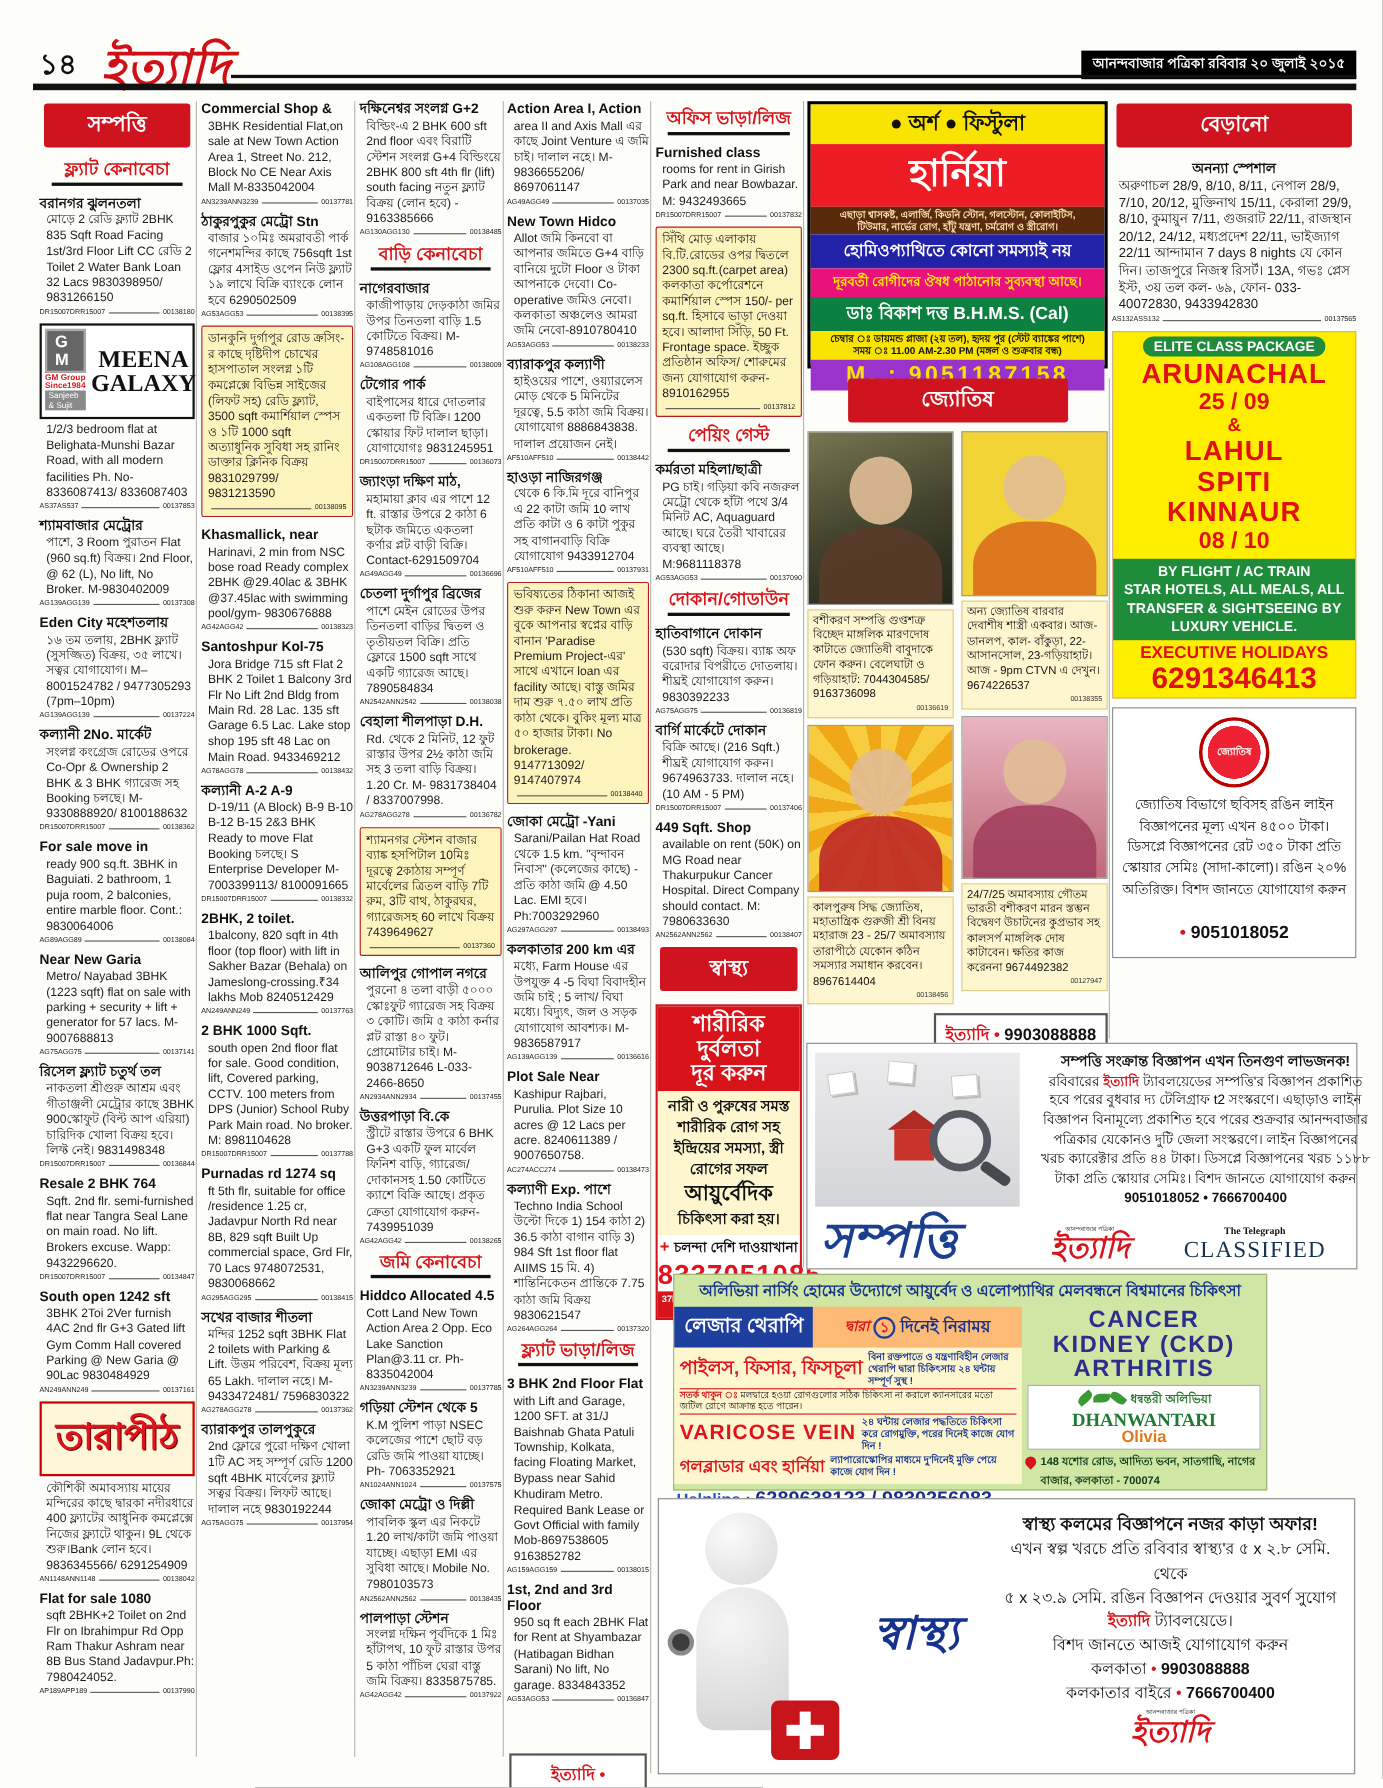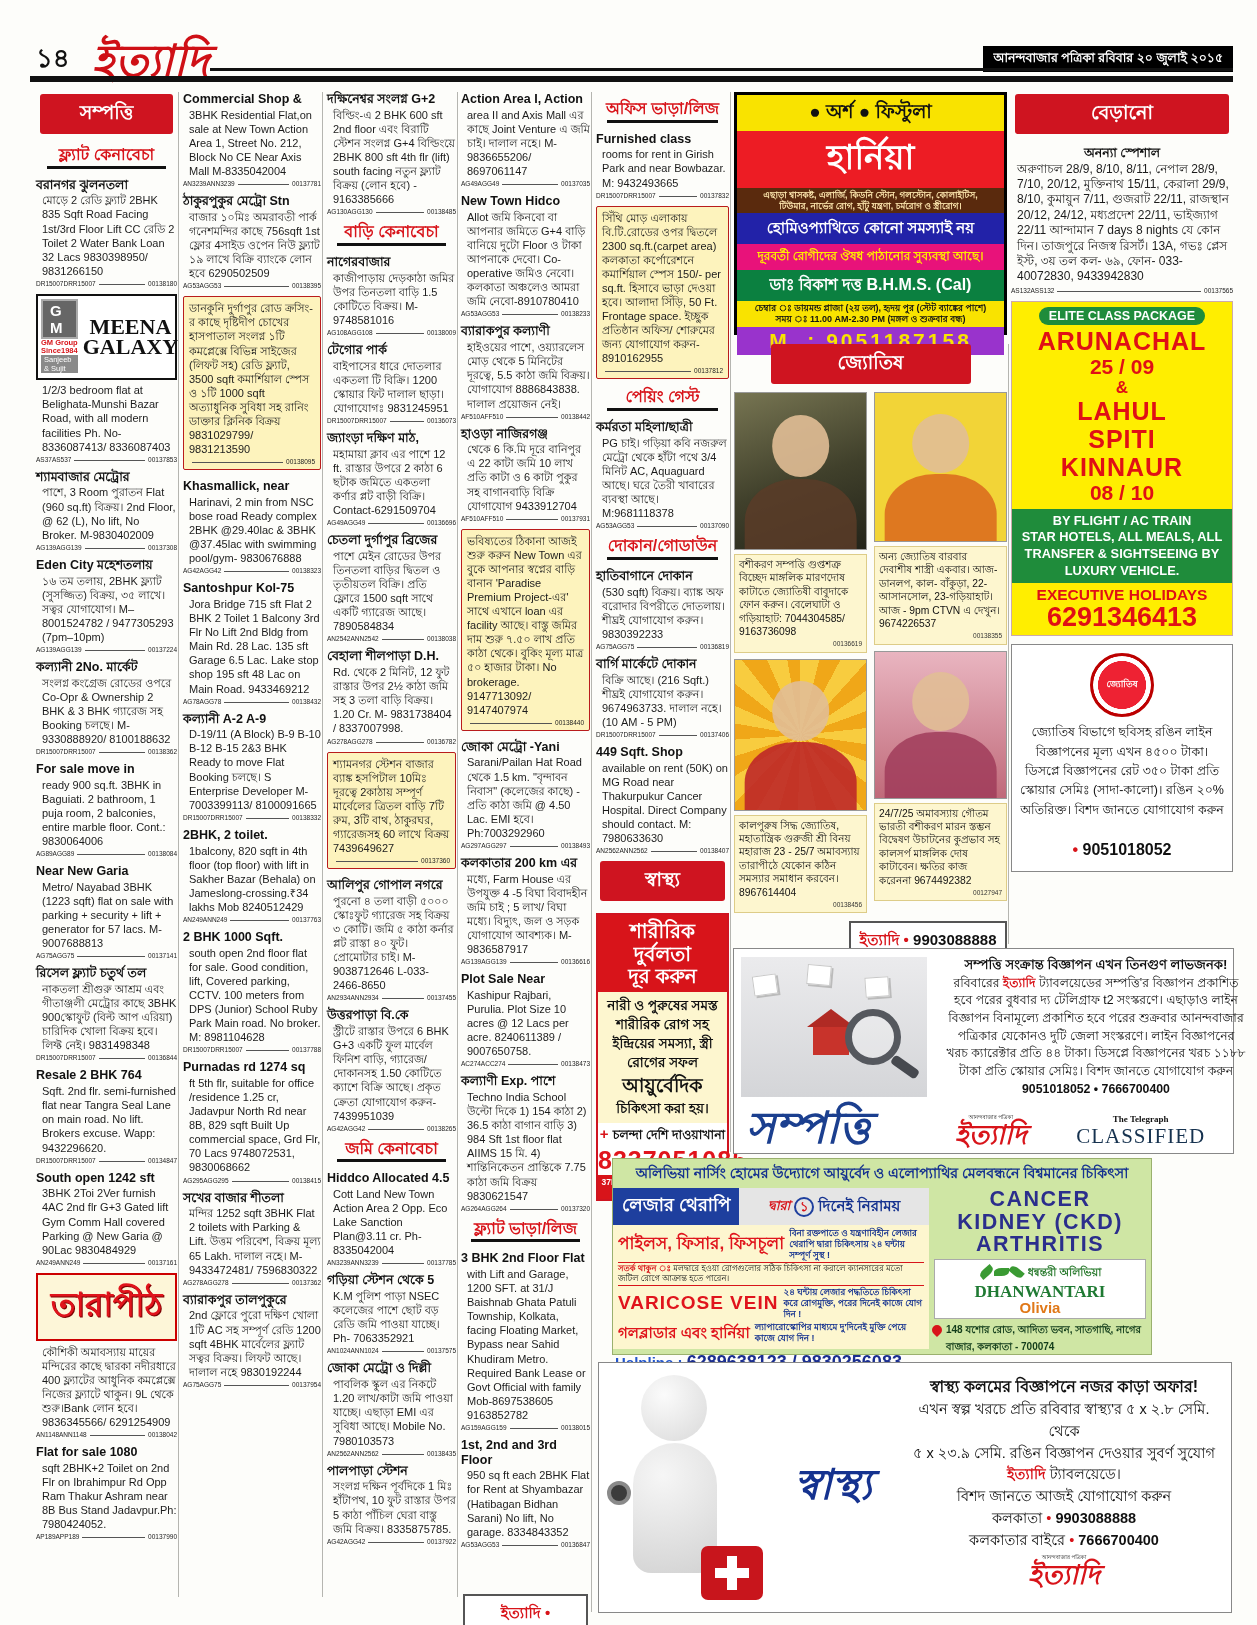--- a/index.html
+++ b/index.html
@@ -130,21 +130,21 @@
              background:radial-gradient(circle,#e23 0 58%,#fff 59% 70%,#e23 71%);
              display:flex;align-items:center;justify-content:center;color:#fff;font-size:9px;font-weight:bold}
   .rate-phone{font-weight:bold;font-size:16px;margin-top:18px}
   
   #olivia{position:absolute;left:612px;top:1158px;width:540px;height:197px;background:#cfe6a4;border:1px solid #9ab06e}
   .ol-title{color:#15328f;font-weight:bold;font-size:14.2px;text-align:center;padding:3px 2px 2px}
   .ol-cols{display:flex}
   .ol-left{width:316px}
   .laser-row{display:flex;align-items:stretch}
   .laser-left{background:#1e3f9e;color:#fff;font-weight:bold;font-size:18px;padding:3px 9px;white-space:nowrap}
-  .laser-right{background:#e5e5e5;flex:1;display:flex;align-items:center;justify-content:center;gap:4px;font-weight:bold}
+  .laser-right{background:#fdba74;flex:1;display:flex;align-items:center;justify-content:center;gap:4px;font-weight:bold}
   .dwara{color:#d8141a;font-style:italic;font-size:13px}
   .one-circle{display:inline-block;width:20px;height:20px;border:2px solid #1e3f9e;border-radius:50%;
               color:#d8141a;font-weight:bold;text-align:center;line-height:16px;font-size:13px}
   .niramoy{color:#15328f;font-size:15px}
   .ol-yellow{background:#fdf6cf;padding:2px 5px}
   .ol-row{display:flex;align-items:center;gap:5px;margin:1px 0}
   .ol-disease{color:#e0141c;font-weight:bold;white-space:nowrap}
   .d1{font-size:17px}.d2{font-size:19px;letter-spacing:1px}.d3{font-size:15px}
   .ol-note{font-size:8.8px;color:#15328f;font-weight:bold;line-height:1.25;text-align:left}
   .ol-warn{font-size:8.3px;border-top:1px solid #d8141a;border-bottom:1px solid #d8141a;padding:1px 0;line-height:1.2}

